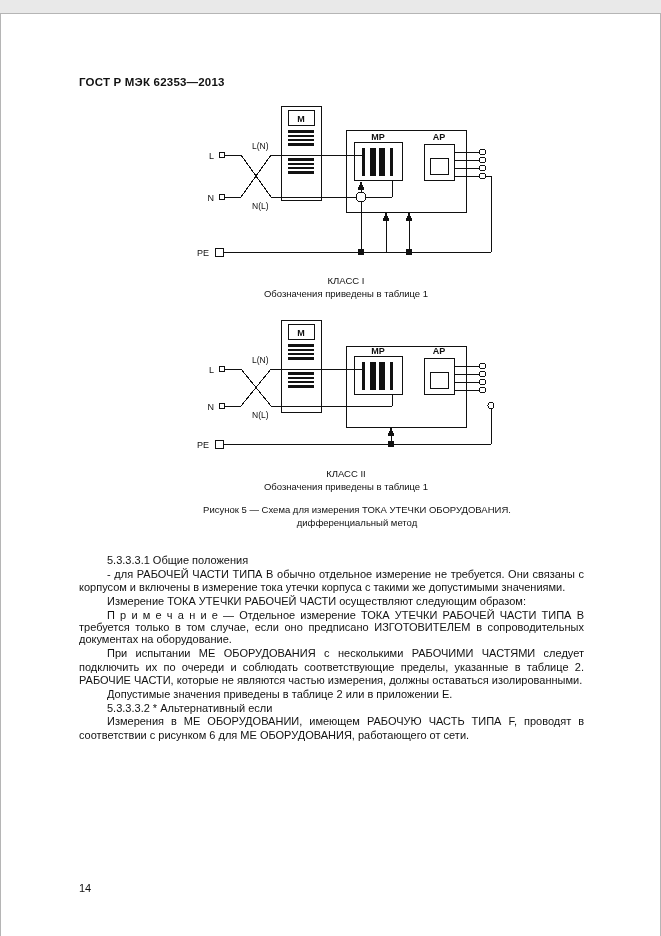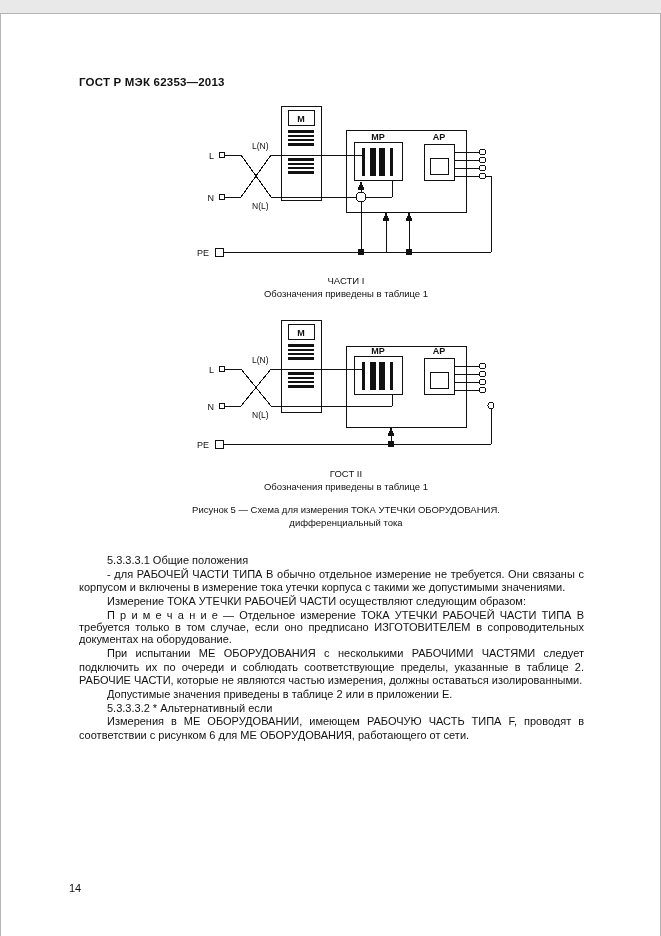--- a/index.html
+++ b/index.html
@@ -25,30 +25,30 @@
   .diagram text { font-family:"Liberation Sans", sans-serif; font-size:9px; fill:#111; }
   .diagram text.bold { font-weight:bold; }
   .diagram text.sm { font-size:8.5px; }
   .caption {
     position:absolute; left:160px; width:370px; text-align:center;
     font-size:9.5px; line-height:12.5px;
   }
   .caption1 { top:261px; }
   .caption2 { top:454px; }
   .figcaption {
-    position:absolute; left:110px; top:489px; width:470px; text-align:center;
+    position:absolute; left:121px; top:489px; width:470px; text-align:center;
     font-size:9.5px; line-height:13px;
   }
   .content {
     position:absolute; left:78px; top:540px; width:505px;
     font-size:11px; line-height:13.6px; text-align:justify;
   }
   .content p { text-indent:28px; }
   .content p.note { font-size:11px; line-height:11.6px; margin:2px 0; }
-  .pagenum { position:absolute; left:68px; top:868px; font-size:11px; }
+  .pagenum { position:absolute; left:78px; top:868px; font-size:11px; }
 </style>
 </head>
 <body>
 
 <div class="page">
 
   <div class="header">ГОСТ Р МЭК 62353—2013</div>
 
   <svg class="diagram diagram1" width="320" height="176" viewBox="0 0 320 176" shape-rendering="crispEdges">
 
@@ -125,21 +125,21 @@
       <line x1="190" y1="120" x2="190" y2="152"></line>
       <polygon points="190,112 186.5,121 193.5,121"></polygon>
       <line x1="213" y1="120" x2="213" y2="152"></line>
       <polygon points="213,112 209.5,121 216.5,121"></polygon>
       <rect class="bar" x="162" y="149" width="6" height="6"></rect>
       <rect class="bar" x="210" y="149" width="6" height="6"></rect>
     </g>
   </svg>
 
   <div class="caption caption1">
-    <div>ЧАСТИ I</div>
+    <div>КЛАСС I</div>
     <div>Обозначения приведены в таблице 1</div>
   </div>
 
   <svg class="diagram diagram2" width="320" height="152" viewBox="0 0 320 152" shape-rendering="crispEdges">
     <g>
       <rect class="frame" x="85" y="6" width="40" height="92"></rect>
       <rect class="frame" x="92" y="10" width="26" height="15"></rect>
       <text x="105" y="22" text-anchor="middle" class="bold">М</text>
       <rect class="bar" x="92" y="30" width="26" height="16"></rect>
       <line class="wl" x1="92" y1="34" x2="118" y2="34"></line>
@@ -195,27 +195,27 @@
       <line x1="27" y1="130" x2="295" y2="130"></line>
       <line x1="295" y1="130" x2="295" y2="95"></line>
       <circle class="term" cx="295" cy="91.5" r="3"></circle>
       <line x1="195" y1="121" x2="195" y2="130"></line>
       <polygon points="195,113 191.5,122 198.5,122"></polygon>
       <rect class="bar" x="192" y="127" width="6" height="6"></rect>
     </g>
   </svg>
 
   <div class="caption caption2">
-    <div>ГОСТ II</div>
+    <div>КЛАСС II</div>
     <div>Обозначения приведены в таблице 1</div>
   </div>
 
   <div class="figcaption">
     <div>Рисунок 5 — Схема для измерения ТОКА УТЕЧКИ ОБОРУДОВАНИЯ.</div>
-    <div>дифференциальный тока</div>
+    <div>дифференциальный метод</div>
   </div>
 
   <div class="content">
     <p>5.3.3.3.1 Общие положения</p>
     <p>- для РАБОЧЕЙ ЧАСТИ ТИПА В обычно отдельное измерение не требуется. Они связаны с корпусом и включены в измерение тока утечки корпуса с такими же допустимыми значениями.</p>
     <p>Измерение ТОКА УТЕЧКИ РАБОЧЕЙ ЧАСТИ осуществляют следующим образом:</p>
     <p class="note">П р и м е ч а н и е — Отдельное измерение ТОКА УТЕЧКИ РАБОЧЕЙ ЧАСТИ ТИПА В требуется только в том случае, если оно предписано ИЗГОТОВИТЕЛЕМ в сопроводительных документах на оборудование.</p>
     <p>При испытании МЕ ОБОРУДОВАНИЯ с несколькими РАБОЧИМИ ЧАСТЯМИ следует подключить их по очереди и соблюдать соответствующие пределы, указанные в таблице 2. РАБОЧИЕ ЧАСТИ, которые не являются частью измерения, должны оставаться изолированными.</p>
     <p>Допустимые значения приведены в таблице 2 или в приложении Е.</p>
     <p>5.3.3.3.2 * Альтернативный если</p>

